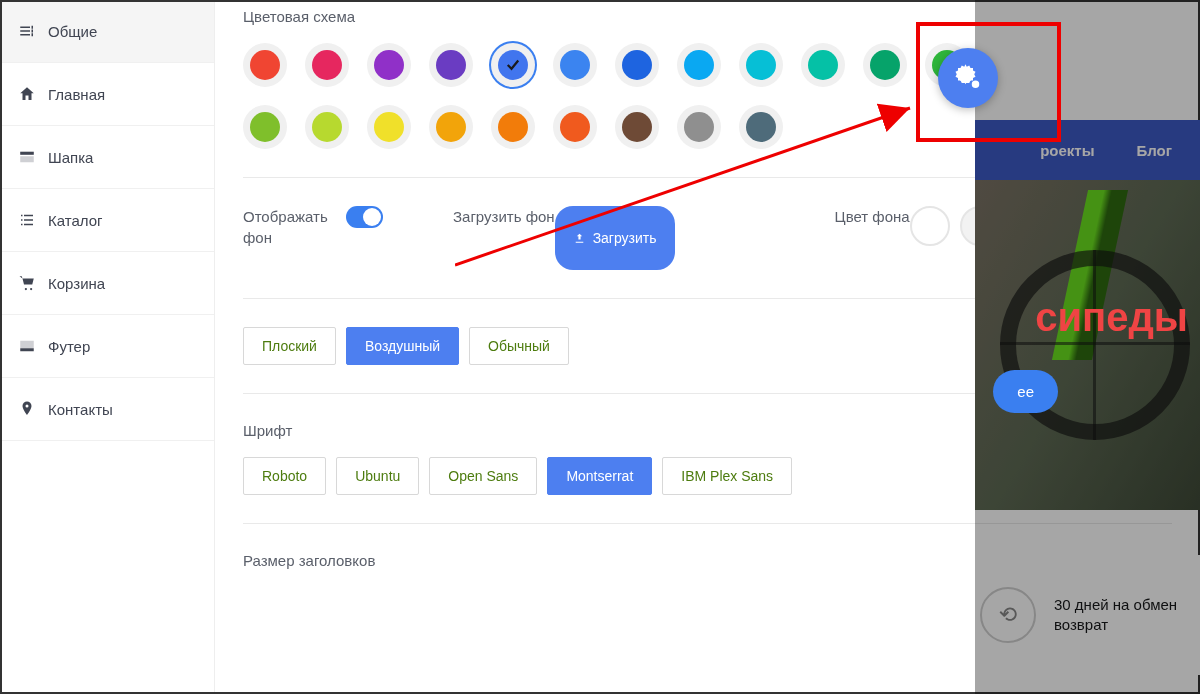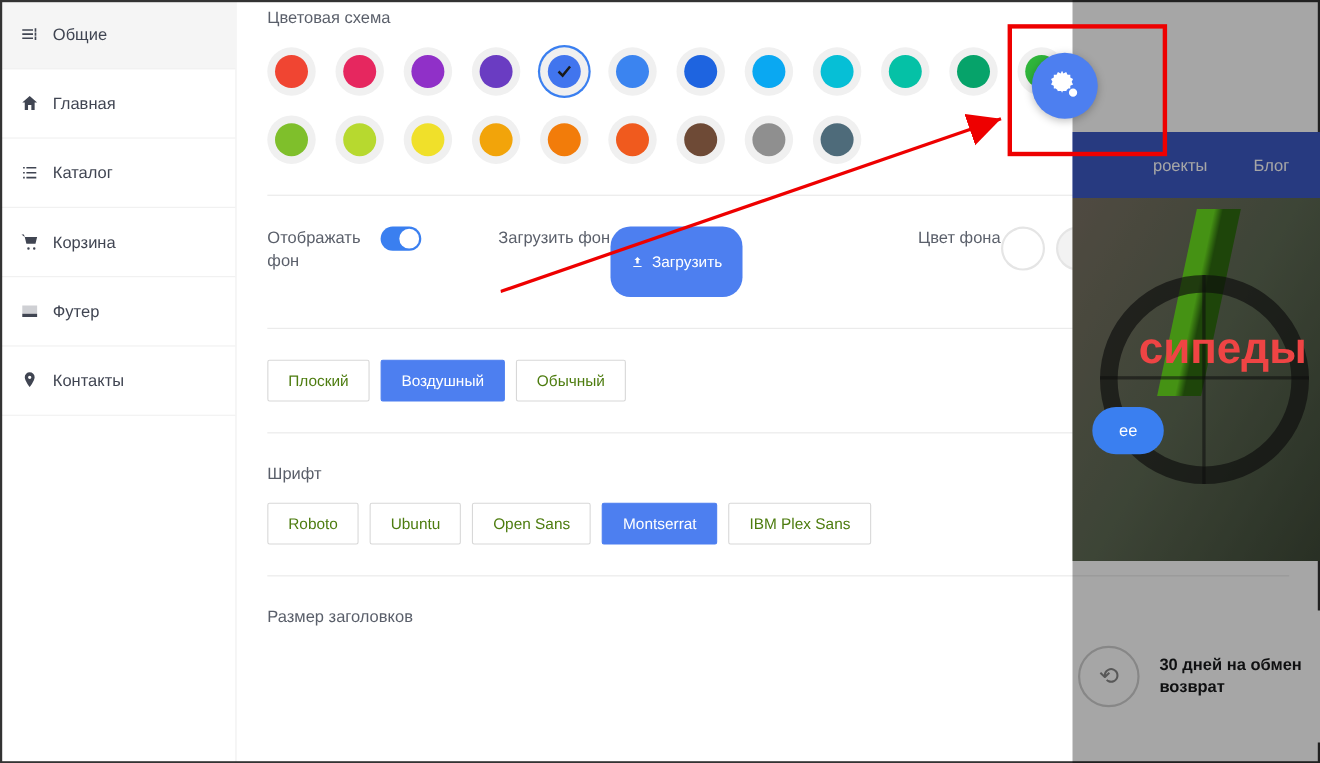--- a/index.html
+++ b/index.html
@@ -32,31 +32,31 @@
 .btn-row{display:flex;gap:10px;margin-top:6px}
 .opt{border:1px solid #d8d8d8;background:#fff;color:#4d7c0f;padding:10px 18px;font-size:14px;cursor:pointer;border-radius:2px}
 .opt.sel{background:#4d7ff0;color:#fff;border-color:#4d7ff0}
 .gear-fab{position:absolute;top:48px;left:938px;z-index:5}
 .gear-circle{width:60px;height:60px;border-radius:50%;background:#4d7ff0;display:flex;align-items:center;justify-content:center;box-shadow:0 2px 8px rgba(0,0,0,.25)}
 .gear-circle svg{width:30px;height:30px;fill:#fff}
 .red-box{position:absolute;top:22px;left:916px;width:145px;height:120px;border:4px solid #e00;z-index:6;pointer-events:none}
 .arrow{position:absolute;z-index:6;pointer-events:none}
 .preview{position:absolute;top:0;right:0;width:225px;height:694px;z-index:1}
 .preview-dim{position:absolute;inset:0;background:rgba(0,0,0,.35)}
-.preview-nav{position:absolute;top:120px;left:0;right:0;height:60px;background:#3d59c5;display:flex;align-items:center;justify-content:flex-end;gap:42px;padding-right:28px;color:#fff;font-weight:400;font-size:15px}
+.preview-nav{position:absolute;top:120px;left:0;right:0;height:60px;background:#3d59c5;display:flex;align-items:center;justify-content:flex-end;gap:42px;padding-right:28px;color:#fff;font-weight:700;font-size:15px}
 .preview-hero{position:absolute;top:180px;left:0;right:0;height:330px;background:linear-gradient(120deg,#7b7265 0%,#5e6a54 50%,#3f4a38 100%)}
 .preview-hero .wheel{position:absolute;left:25px;top:70px;width:190px;height:190px;border:16px solid rgba(20,20,20,.65);border-radius:50%}
 .preview-hero .spoke{position:absolute;left:118px;top:70px;width:3px;height:190px;background:rgba(20,20,20,.55)}
 .preview-hero .spoke2{position:absolute;left:25px;top:162px;width:190px;height:3px;background:rgba(20,20,20,.55)}
 .preview-hero .fork{position:absolute;left:95px;top:10px;width:40px;height:170px;background:linear-gradient(90deg,#6be020 40%,#2e6a10 60%);transform:skewX(-12deg)}
 .hero-title{position:absolute;top:295px;right:12px;font-size:40px;font-weight:800;color:#ef4444;z-index:2}
 .hero-btn{position:absolute;top:370px;right:142px;background:#3a7ff0;color:#fff;padding:13px 24px;border-radius:24px;font-size:15px;z-index:2}
 .feature{position:absolute;top:555px;left:0;right:0;height:120px;background:#fff;display:flex;align-items:center;gap:18px;padding:0 0 0 5px}
 .feat-ico{width:56px;height:56px;border:2px solid #d0d0d0;border-radius:50%;display:flex;align-items:center;justify-content:center;color:#888;font-size:22px;flex-shrink:0}
-.feat-txt{color:#18191b;font-weight:700;font-size:15px;line-height:1.35}
+.feat-txt{color:#18191b;font-weight:400;font-size:15px;line-height:1.35}
 </style>
 </head>
 <body>
 
 <div class="frame"></div>
 <div class="app">
   <div class="sidebar">
     <div class="side-item active">
       <span class="ico">
           <svg viewBox="0 0 24 24">
@@ -65,20 +65,29 @@
         </span>
       <span>Общие</span>
     </div>
     <div class="side-item">
       <span class="ico">
           <svg viewBox="0 0 24 24">
             <path d="M12 3l9 8h-3v9h-4v-6H10v6H6v-9H3z"></path>
           </svg>
         </span>
       <span>Главная</span>
+    </div>
+    <div class="side-item">
+      <span class="ico">
+          <svg viewBox="0 0 24 24">
+            <path d="M3 5h18v4H3zM3 11h18v8H3z" fill-opacity=".25"></path>
+            <path d="M3 5h18v4H3z"></path>
+          </svg>
+        </span>
+      <span>Шапка</span>
     </div>
     <div class="side-item">
       <span class="ico">
           <svg viewBox="0 0 24 24">
             <path d="M4 5h2v2H4zM8 5h12v2H8zM4 11h2v2H4zM8 11h12v2H8zM4 17h2v2H4zM8 17h12v2H8z"></path>
           </svg>
         </span>
       <span>Каталог</span>
     </div>
     <div class="side-item">

